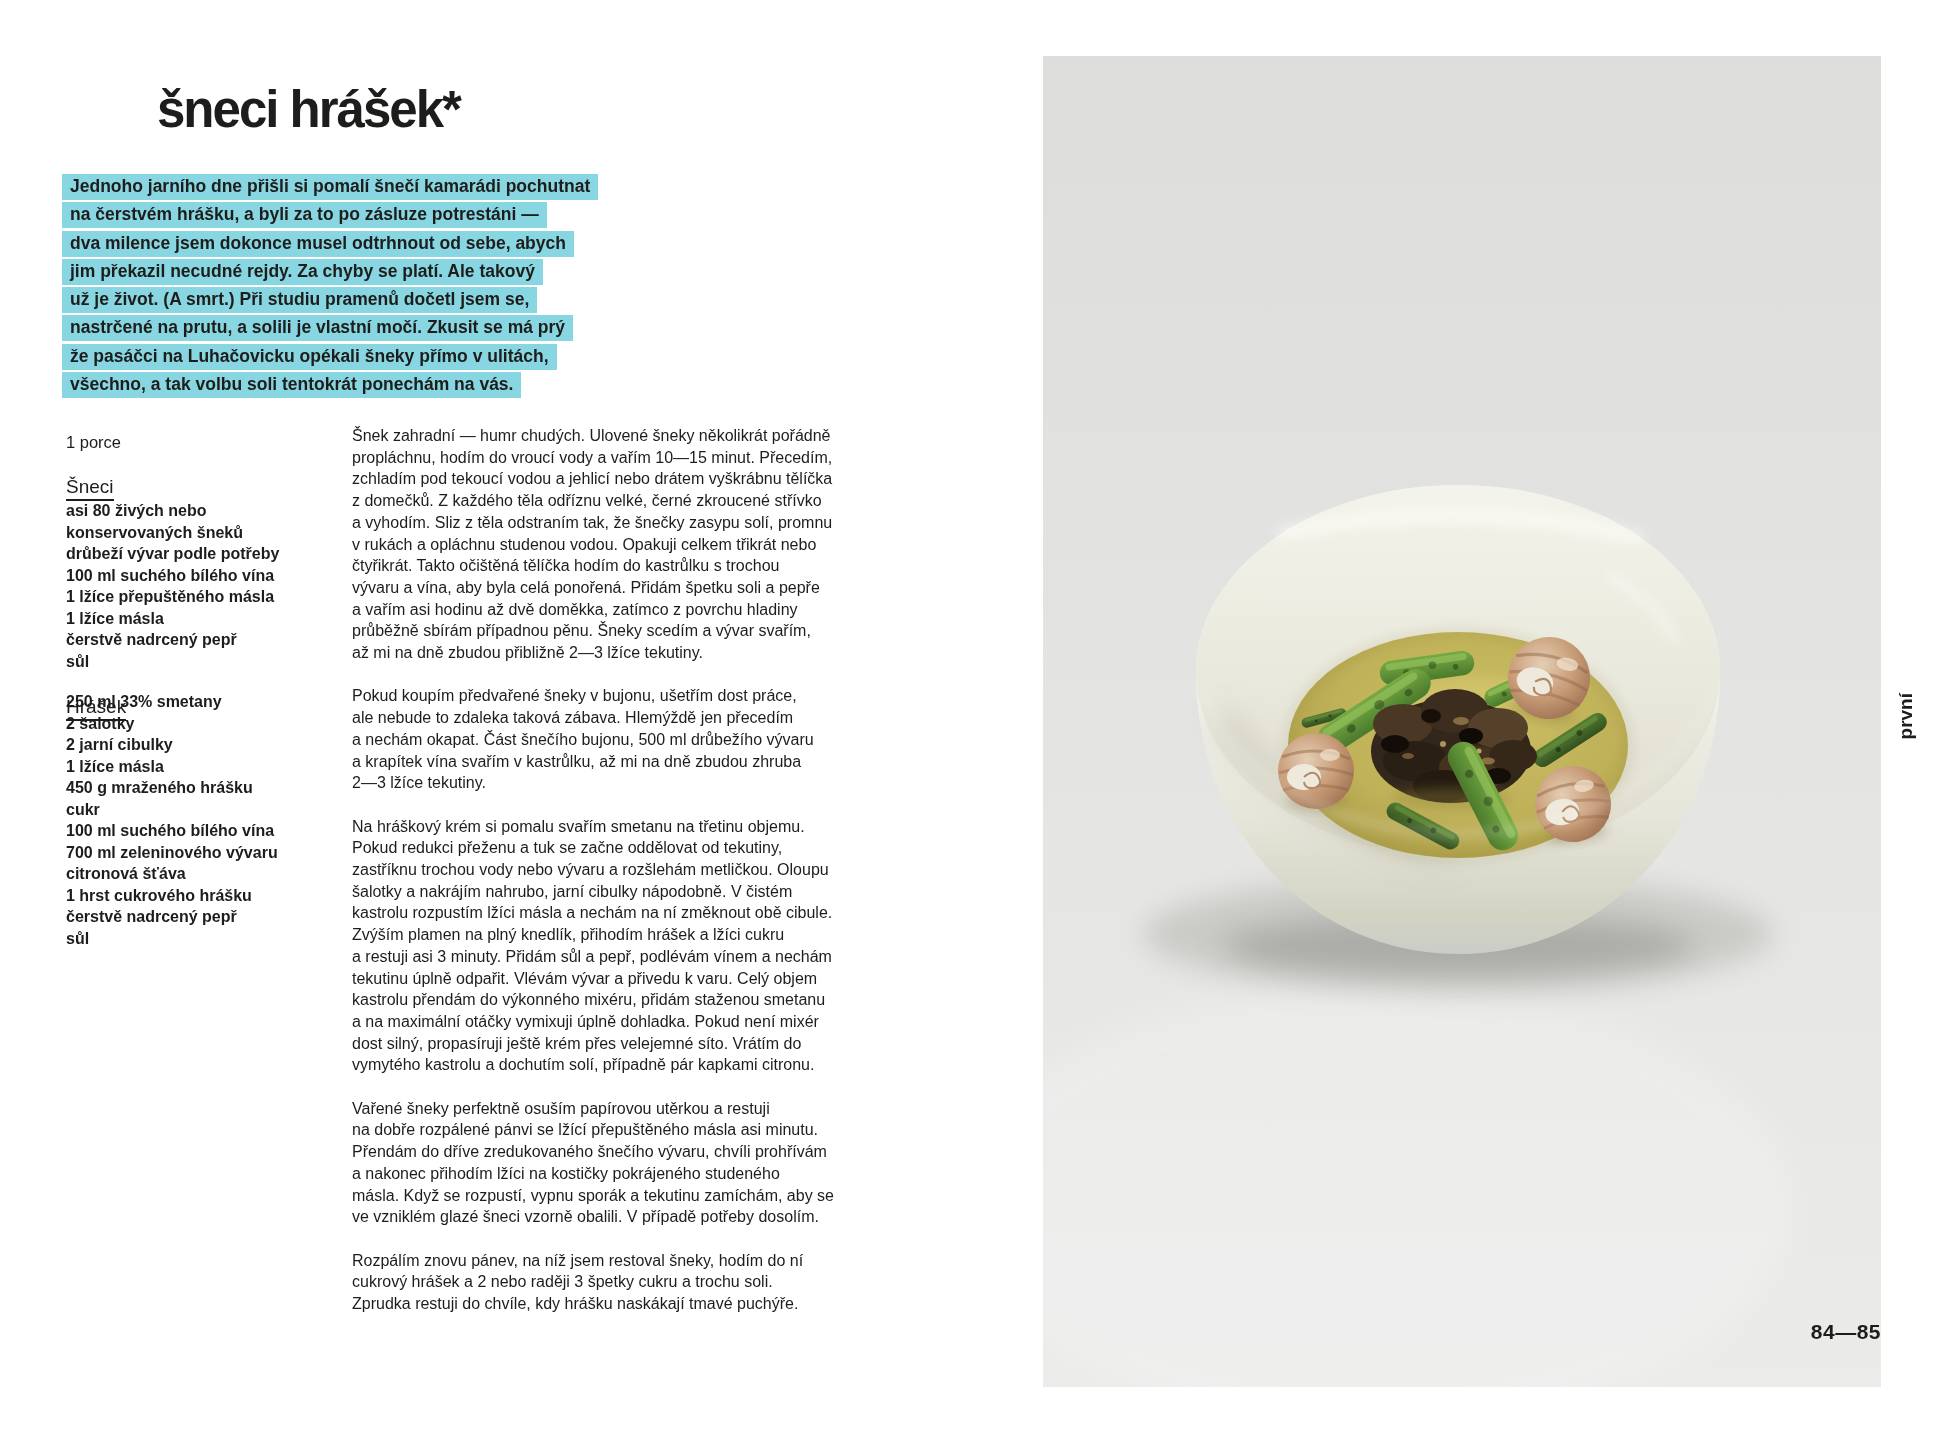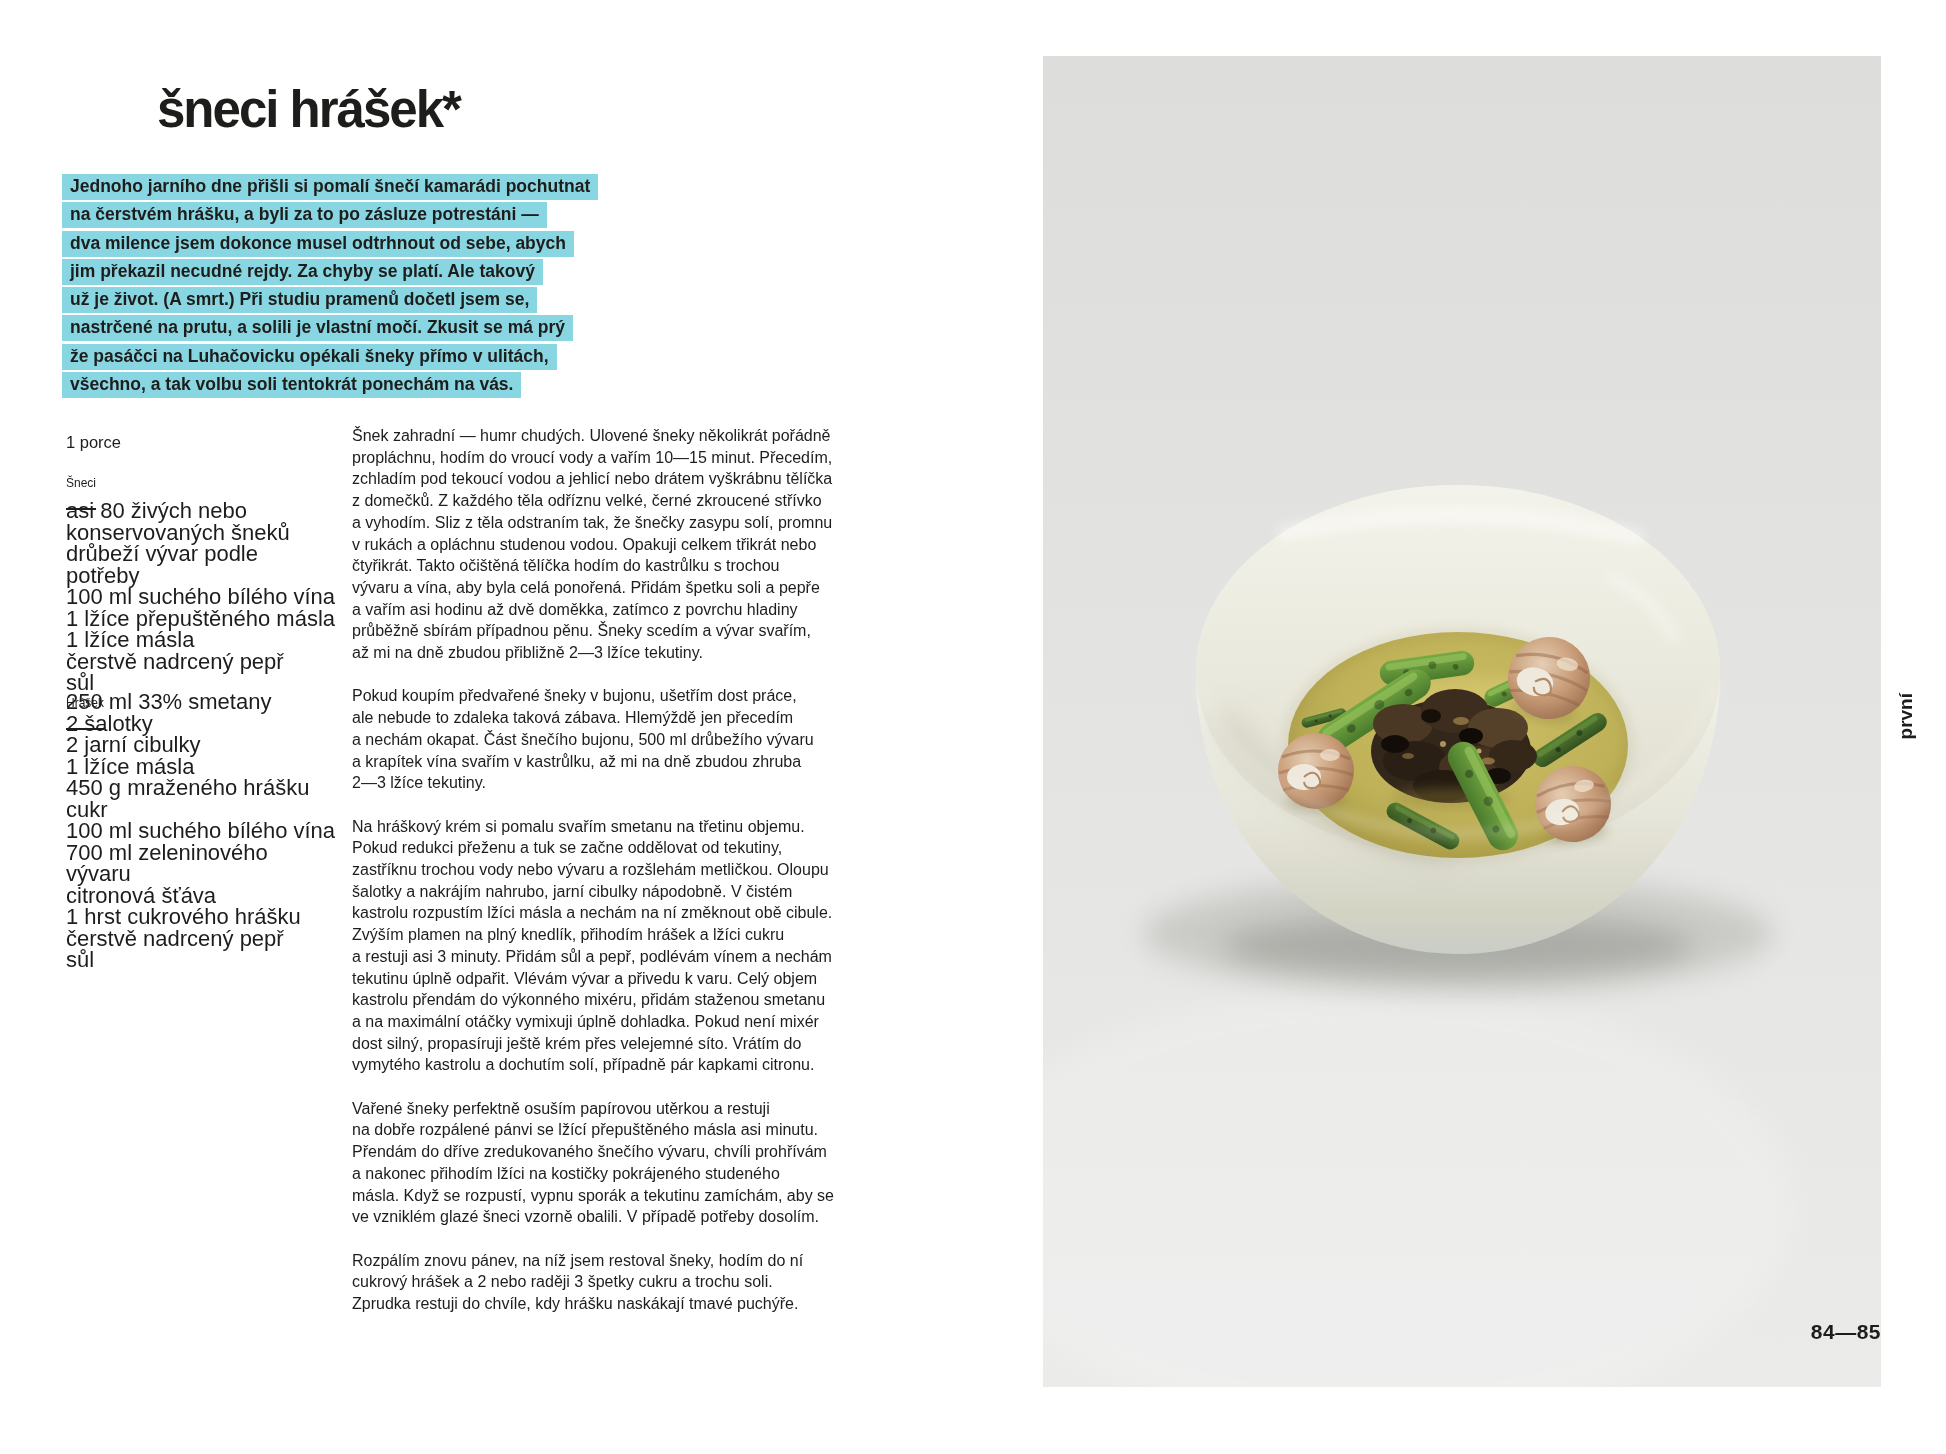--- a/index.html
+++ b/index.html
@@ -15,26 +15,26 @@
     position:absolute;left:62px;top:174px;width:662px;
     text-align:left;font-weight:bold;font-size:17.5px;
   }
   .intro-line{height:28.3px;}
   .intro-line span{
     display:inline-block;background:var(--hl,#89d6e3);
     padding:2px 8px 3px;line-height:1.2;
   }
   .servings{position:absolute;left:66px;top:433px;font-size:16.5px;}
   .ing-header{
-    position:absolute;left:66px;font-size:12px;
-    border-bottom:2px solid #1d1d1b;padding-bottom:18px;
+    position:absolute;left:66px;font-size:19px;
+    border-bottom:2px solid #1d1d1b;padding-bottom:1px;
   }
   .ing-items{
-    position:absolute;left:66px;width:270px;font-size:22px;
-    line-height:21.5px;white-space:pre-line;
+    position:absolute;left:66px;width:270px;font-size:16px;
+    line-height:21.5px;white-space:pre-line;font-weight:bold;
   }
   .instructions{
     position:absolute;left:352px;top:425px;width:565px;
     font-size:16px;line-height:21.7px;
   }
   .instructions p{margin:0 0 21.7px;white-space:pre-line;}
   .photo-wrap{position:absolute;left:1043px;top:56px;width:838px;height:1331px;}
   .photo-wrap svg{display:block;width:838px;height:1331px;}
   .page-label{
     position:absolute;left:1043px;top:1320px;width:838px;text-align:right;

